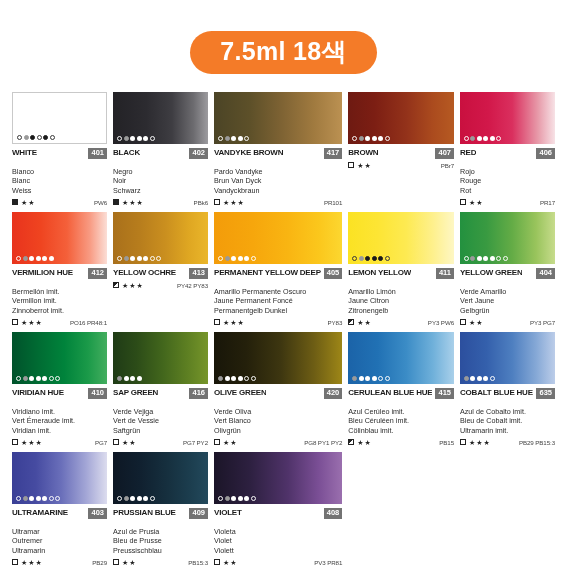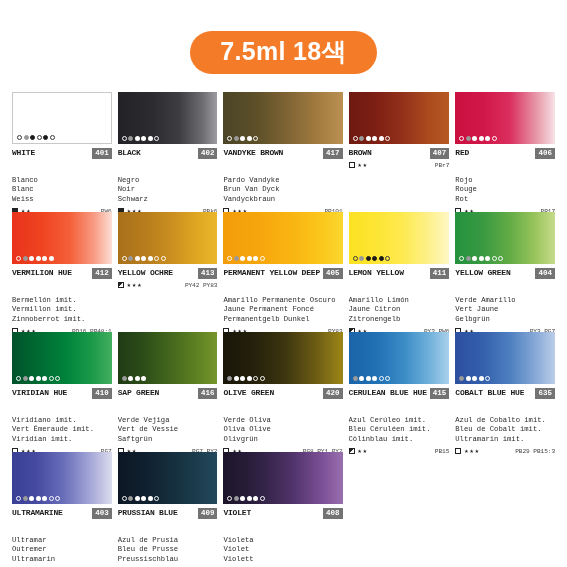--- a/index.html
+++ b/index.html
@@ -43,21 +43,21 @@
   
   .grid {
     display: grid;
     grid-template-columns: repeat(5, 1fr);
     grid-template-rows: repeat(4, 118px);
     column-gap: 6px;
     row-gap: 2px;
     padding: 0 4px;
   }
 
-  .cell { position: relative; font-family: Liberation Mono, monospace; }
+  .cell { position: relative; }
 
   
   .swatch {
     position: relative;
     height: 52px;
     width: 100%;
     overflow: hidden;
   }
   .swatch.bordered { border: 1px solid #c9c9c9; }
 
@@ -104,21 +104,21 @@
     font-weight: bold;
     color: #ffffff;
     background: #737373;
     padding: 1px 3px 1px 3px;
     line-height: 1.15;
     flex-shrink: 0;
   }
 
   
   .trans {
-    margin-top: 17px;
+    margin-top: 8px;
   }
   .trans div {
     font-size: 7.2px;
     color: #2b2b2b;
     line-height: 1.35;
     white-space: nowrap;
     overflow: hidden;
   }
 
   
@@ -508,21 +508,21 @@
             <span class="dot f-empty"></span>
             <span class="dot f-empty"></span>
           </div>
         </div>
         <div class="title-row">
           <div class="cname">OLIVE GREEN</div>
           <div class="code">420</div>
         </div>
         <div class="trans">
           <div>Verde Oliva</div>
-          <div>Oliva Olive</div>
+          <div>Vert Blanco</div>
           <div>Olivgrün</div>
         </div>
         <div class="foot">
           <div class="foot-left">
             <span class="opq transparent"></span>
             <span class="stars">★★</span>
           </div>
           <span class="pig">PG8 PY1 PY2</span>
         </div>
       </div>

